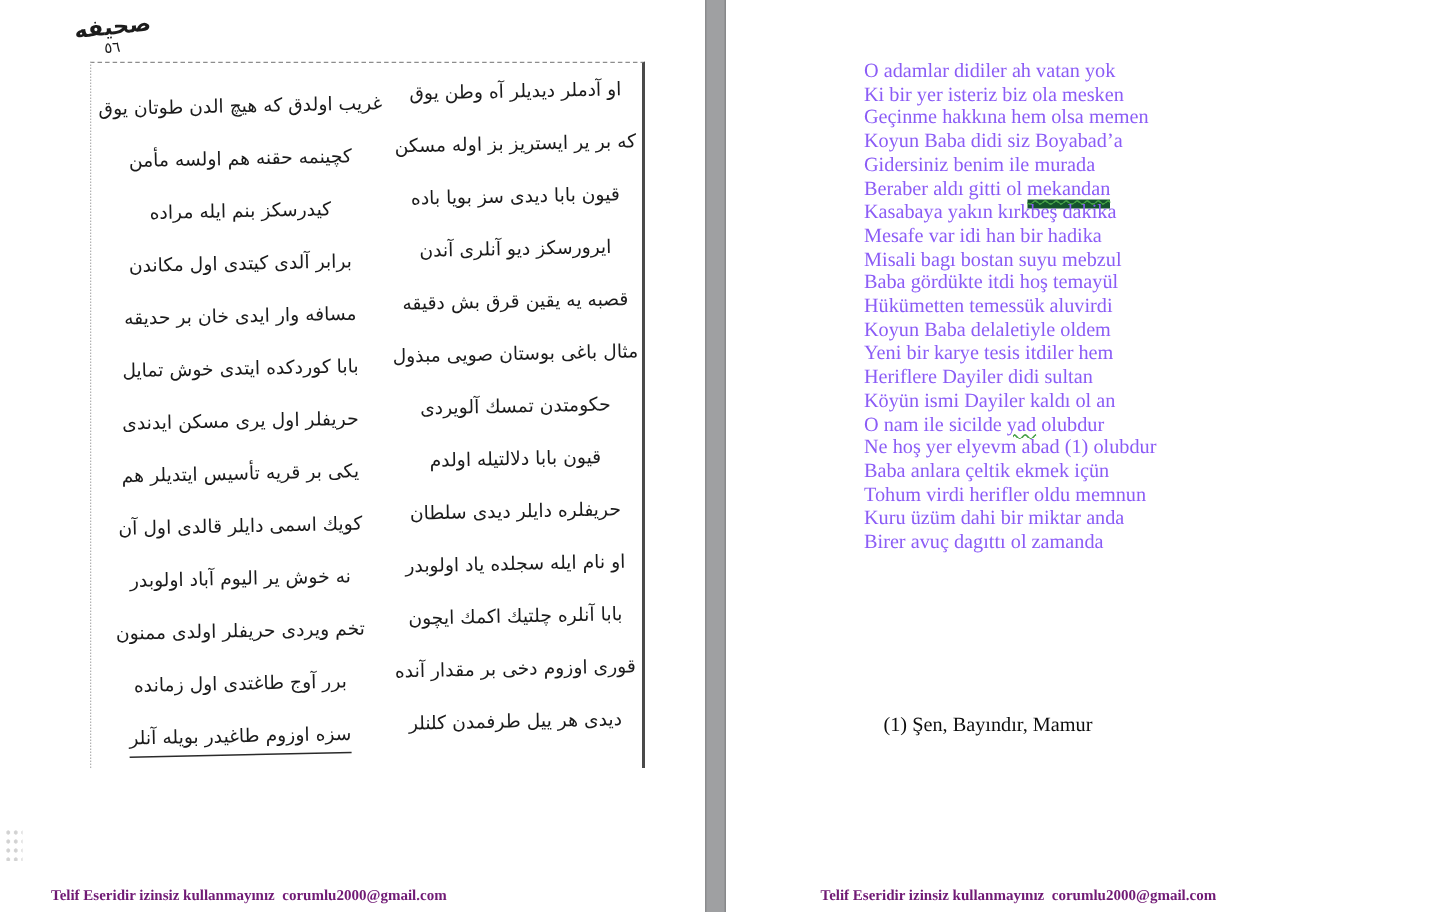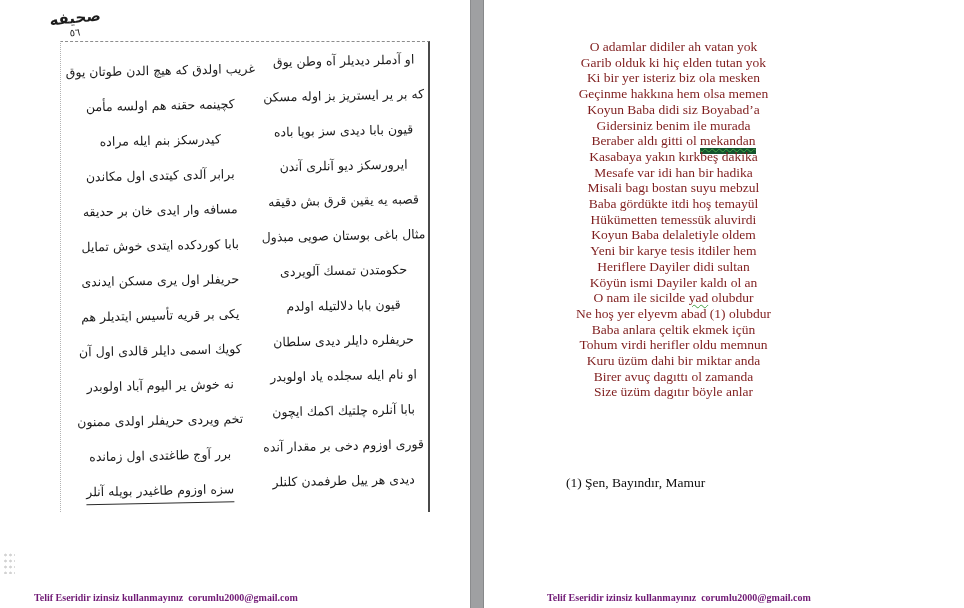--- a/index.html
+++ b/index.html
@@ -23,28 +23,28 @@
   .hemi{font-family:"DejaVu Sans", sans-serif;font-size:12.5px;color:#1b1b1b;
         white-space:nowrap;text-align:center;line-height:14px;}
   .hemi-right{width:46%;}
   .hemi-left{width:54%;padding-top:12px;}
   .end-rule{border-bottom:1.5px solid #2b2b2b;padding-bottom:5px;}
   .edge-speckle{position:absolute;left:3px;top:552px;width:12px;height:22px;opacity:.7;
                 background-image:radial-gradient(#bfbfbf 1px, transparent 1.4px);background-size:5px 6px;}
 
   
   .page-right{position:absolute;left:482px;top:0;width:482px;height:608px;}
-  .poem{position:absolute;left:94px;top:39px;font-size:13.5px;line-height:15.7px;color:#7f1d1d;text-align:center;}
+  .poem{position:absolute;left:94px;top:39px;font-size:13.5px;line-height:15.7px;color:#8b5cf6;}
   .poem-line{white-space:nowrap;}
   .mk-solid-squiggle{border-bottom:6px solid #14532d;
                      text-decoration:underline wavy #44a044;text-decoration-thickness:1px;
                      text-underline-offset:3px;}
   .mk-squiggle{text-decoration:underline wavy #44a044;text-decoration-thickness:1px;
                text-underline-offset:2px;}
-  .footnote{position:absolute;left:84px;top:475px;font-size:13.5px;color:#0e0e0e;}
+  .footnote{position:absolute;left:107px;top:475px;font-size:13.5px;color:#0e0e0e;}
 
   
   .footer{position:absolute;top:592px;font-weight:bold;font-size:10px;color:#701a75;white-space:pre;}
   .footer-left{left:34px;}
   .footer-right{left:65px;}
 </style>
 </head>
 <body>
 
 <div class="screen">
@@ -112,40 +112,38 @@
     </div>
     <div class="edge-speckle"></div>
     <div class="footer footer-left">Telif Eseridir izinsiz kullanmayınız  corumlu2000@gmail.com</div>
   </section>
 
   <div class="divider"></div>
 
   <section class="page-right">
     <div class="poem" id="poem">
         <div class="poem-line">O adamlar didiler ah vatan yok</div>
-        <div class="poem-line">Garib olduk ki hiç elden tutan yok</div>
         <div class="poem-line">Ki bir yer isteriz biz ola mesken</div>
         <div class="poem-line">Geçinme hakkına hem olsa memen</div>
         <div class="poem-line">Koyun Baba didi siz Boyabad’a</div>
         <div class="poem-line">Gidersiniz benim ile murada</div>
         <div class="poem-line">Beraber aldı gitti ol <span class="mk-solid-squiggle">mekandan</span></div>
         <div class="poem-line">Kasabaya yakın kırkbeş dakika</div>
         <div class="poem-line">Mesafe var idi han bir hadika</div>
         <div class="poem-line">Misali bagı bostan suyu mebzul</div>
         <div class="poem-line">Baba gördükte itdi hoş temayül</div>
         <div class="poem-line">Hükümetten temessük aluvirdi</div>
         <div class="poem-line">Koyun Baba delaletiyle oldem</div>
         <div class="poem-line">Yeni bir karye tesis itdiler hem</div>
         <div class="poem-line">Heriflere Dayiler didi sultan</div>
         <div class="poem-line">Köyün ismi Dayiler kaldı ol an</div>
         <div class="poem-line">O nam ile sicilde <span class="mk-squiggle">yad</span> olubdur</div>
         <div class="poem-line">Ne hoş yer elyevm abad (1) olubdur</div>
         <div class="poem-line">Baba anlara çeltik ekmek içün</div>
         <div class="poem-line">Tohum virdi herifler oldu memnun</div>
         <div class="poem-line">Kuru üzüm dahi bir miktar anda</div>
         <div class="poem-line">Birer avuç dagıttı ol zamanda</div>
-        <div class="poem-line">Size üzüm dagıtır böyle anlar</div>
       </div>
     <div class="footnote">(1) Şen, Bayındır, Mamur</div>
     <div class="footer footer-right">Telif Eseridir izinsiz kullanmayınız  corumlu2000@gmail.com</div>
   </section>
 
 </div>
 
 </body></html>

